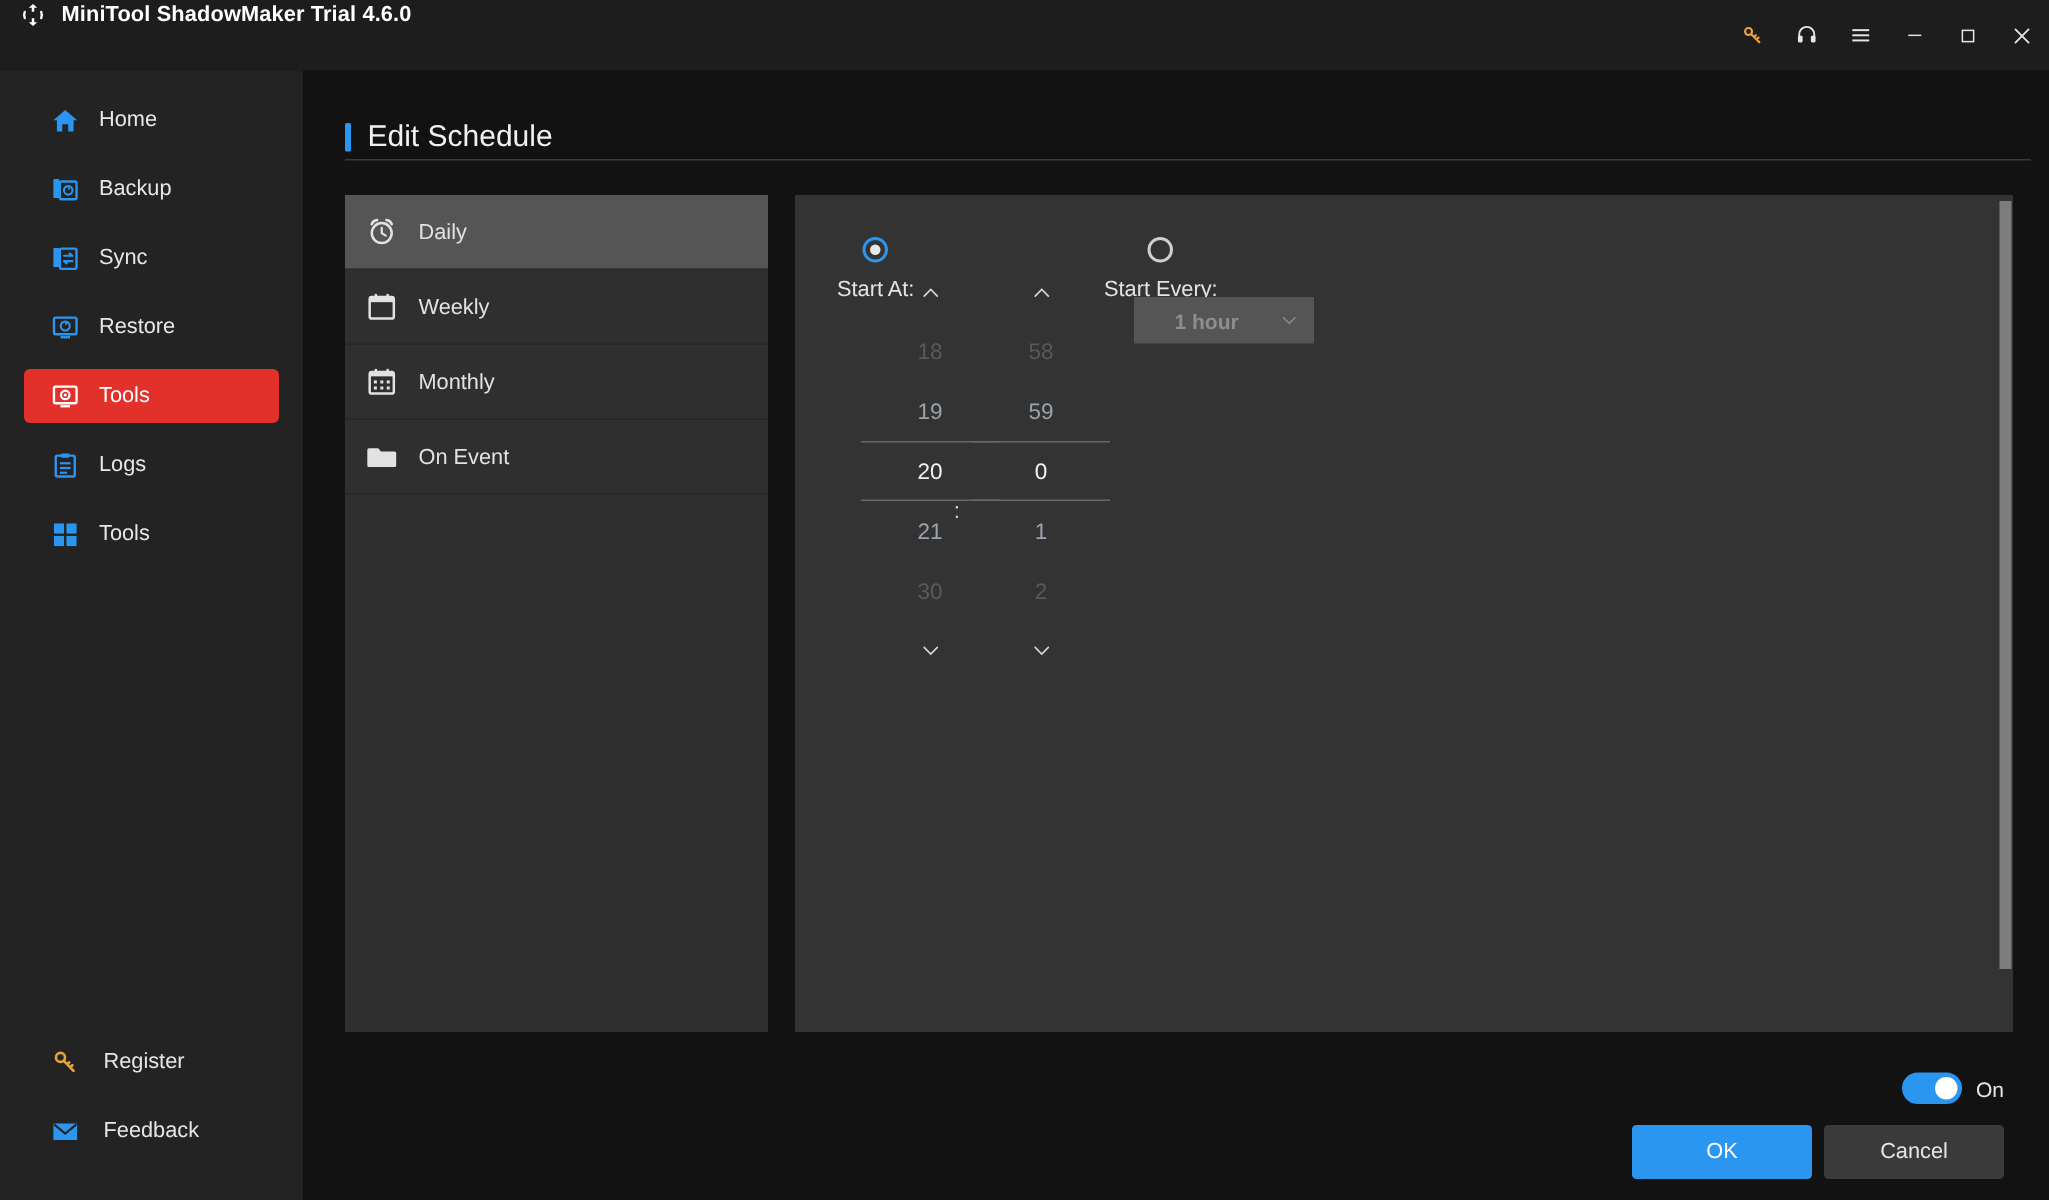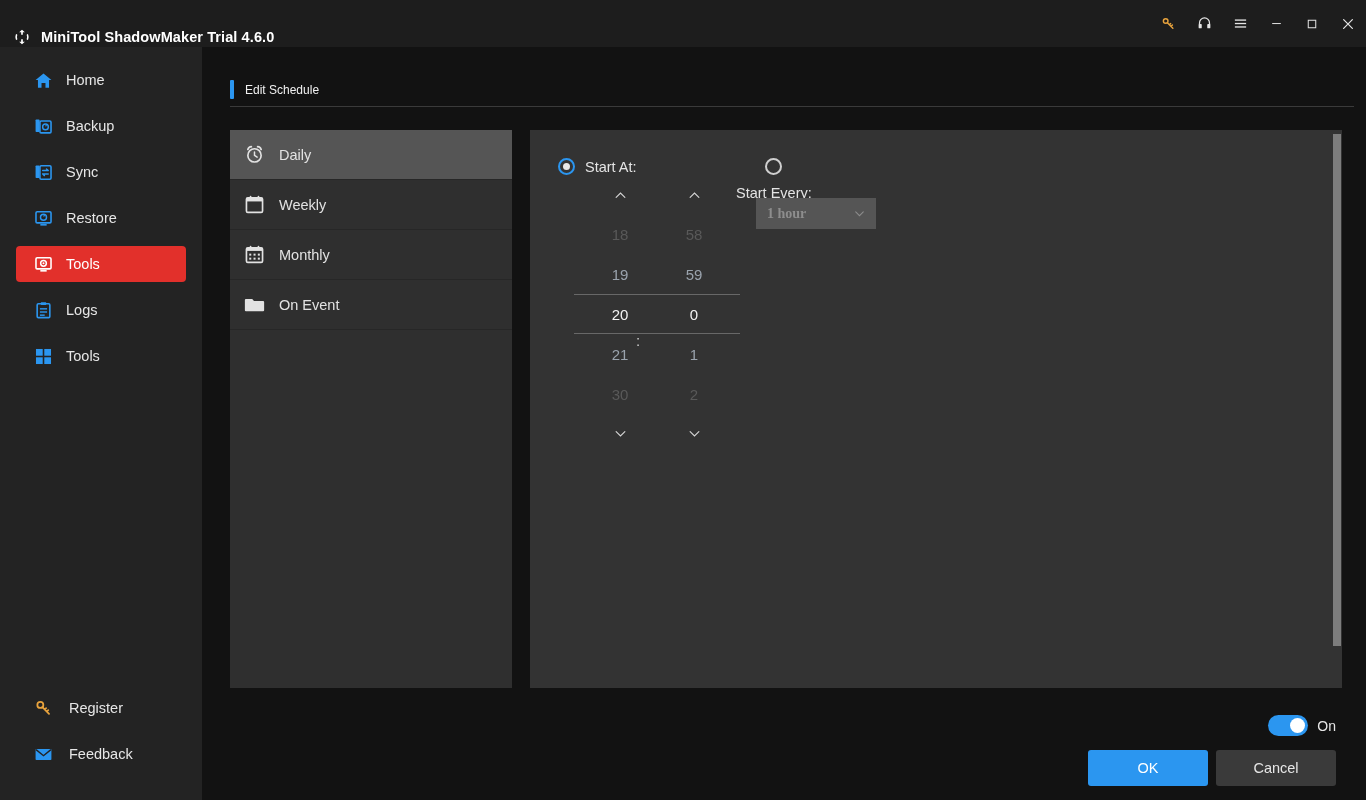--- a/index.html
+++ b/index.html
@@ -8,21 +8,21 @@
     background: #111111;
     font-family: "Liberation Sans", sans-serif;
     overflow: hidden;
   }
 
   
   .titlebar {
     position: absolute; top: 0; left: 0;
     width: 1366px; height: 47px;
     background: #1d1d1d;
-    display: flex; align-items: flex-end;
+    display: flex; align-items: flex-start;
   }
   .title-left { display: flex; align-items: center; gap: 9px; padding-left: 12px; }
   .app-logo { width: 20px; height: 20px; flex: 0 0 auto; }
   .app-title {
     color: #ffffff; font-size: 14.5px; font-weight: bold;
     letter-spacing: .1px; white-space: nowrap;
   }
   .title-right {
     margin-left: auto; display: flex; align-items: center;
     height: 47px;
@@ -58,21 +58,21 @@
   .main {
     position: absolute; left: 202px; top: 47px;
     width: 1164px; height: 753px;
     background: #121212;
   }
   .page-head {
     position: absolute; left: 28px; top: 33px;
     display: flex; align-items: center; gap: 11px;
   }
   .head-bar { width: 4px; height: 19px; background: #2b96f0; border-radius: 1px; }
-  .head-title { color: #f0f0f0; font-size: 12px; text-align: center; }
+  .head-title { color: #f0f0f0; font-size: 20px; text-align: center; }
   .head-rule {
     position: absolute; left: 28px; top: 59px;
     width: 1124px; height: 1px; background: #3a3a3a;
   }
 
   .panels { position: absolute; left: 28px; top: 83px; }
 
   
   .type-panel {
     position: absolute; left: 0; top: 0;
@@ -101,41 +101,41 @@
   .scroll-thumb {
     position: absolute; right: 1px; top: 4px;
     width: 8px; height: 512px; background: #7d7d7d; border-radius: 0;
   }
 
   .radio-row { position: absolute; left: 28px; top: 28px; width: 700px; }
   .radio-opt {
     position: absolute; top: 0;
     display: flex; align-items: center; gap: 10px; cursor: pointer;
   }
-  .radio-opt.one { left: 0; }
+  .radio-opt.one { left: 0; flex-direction: column; }
   .radio-opt.two { left: 178px; flex-direction: column; }
   .radio-mark {
     width: 17px; height: 17px; border-radius: 50%;
     border: 2px solid #cfcfcf; background: transparent;
     display: flex; align-items: center; justify-content: center;
     flex: 0 0 auto;
   }
   .radio-opt.checked .radio-mark { border-color: #2b96f0; }
   .radio-dot { width: 7px; height: 7px; border-radius: 50%; background: transparent; }
   .radio-opt.checked .radio-dot { background: #e8e8e8; }
   .radio-text { color: #e4e4e4; font-size: 14.5px; white-space: nowrap; }
 
   .select-box {
     position: absolute; left: 198px; top: 40px;
     width: 120px; height: 31px;
     background: #555555; border: none;
     display: flex; align-items: center; cursor: default;
   }
   .select-value {
-    color: #8d8d8d; font-size: 14px; padding-left: 11px; font-weight: bold; font-family: Liberation Serif, serif;
+    color: #8d8d8d; font-size: 14px; padding-left: 27px; font-weight: bold;
   }
   .select-caret { margin-left: auto; margin-right: 10px; display: block; }
 
   
   .timepicker { position: absolute; left: 28px; top: 46px; width: 220px; }
   .spin-col { position: absolute; top: 0; width: 92px; }
   .spin-col.hours { left: 16px; }
   .spin-col.mins  { left: 90px; }
   .spin-arrow {
     height: 38px; display: flex; align-items: center; justify-content: center;

